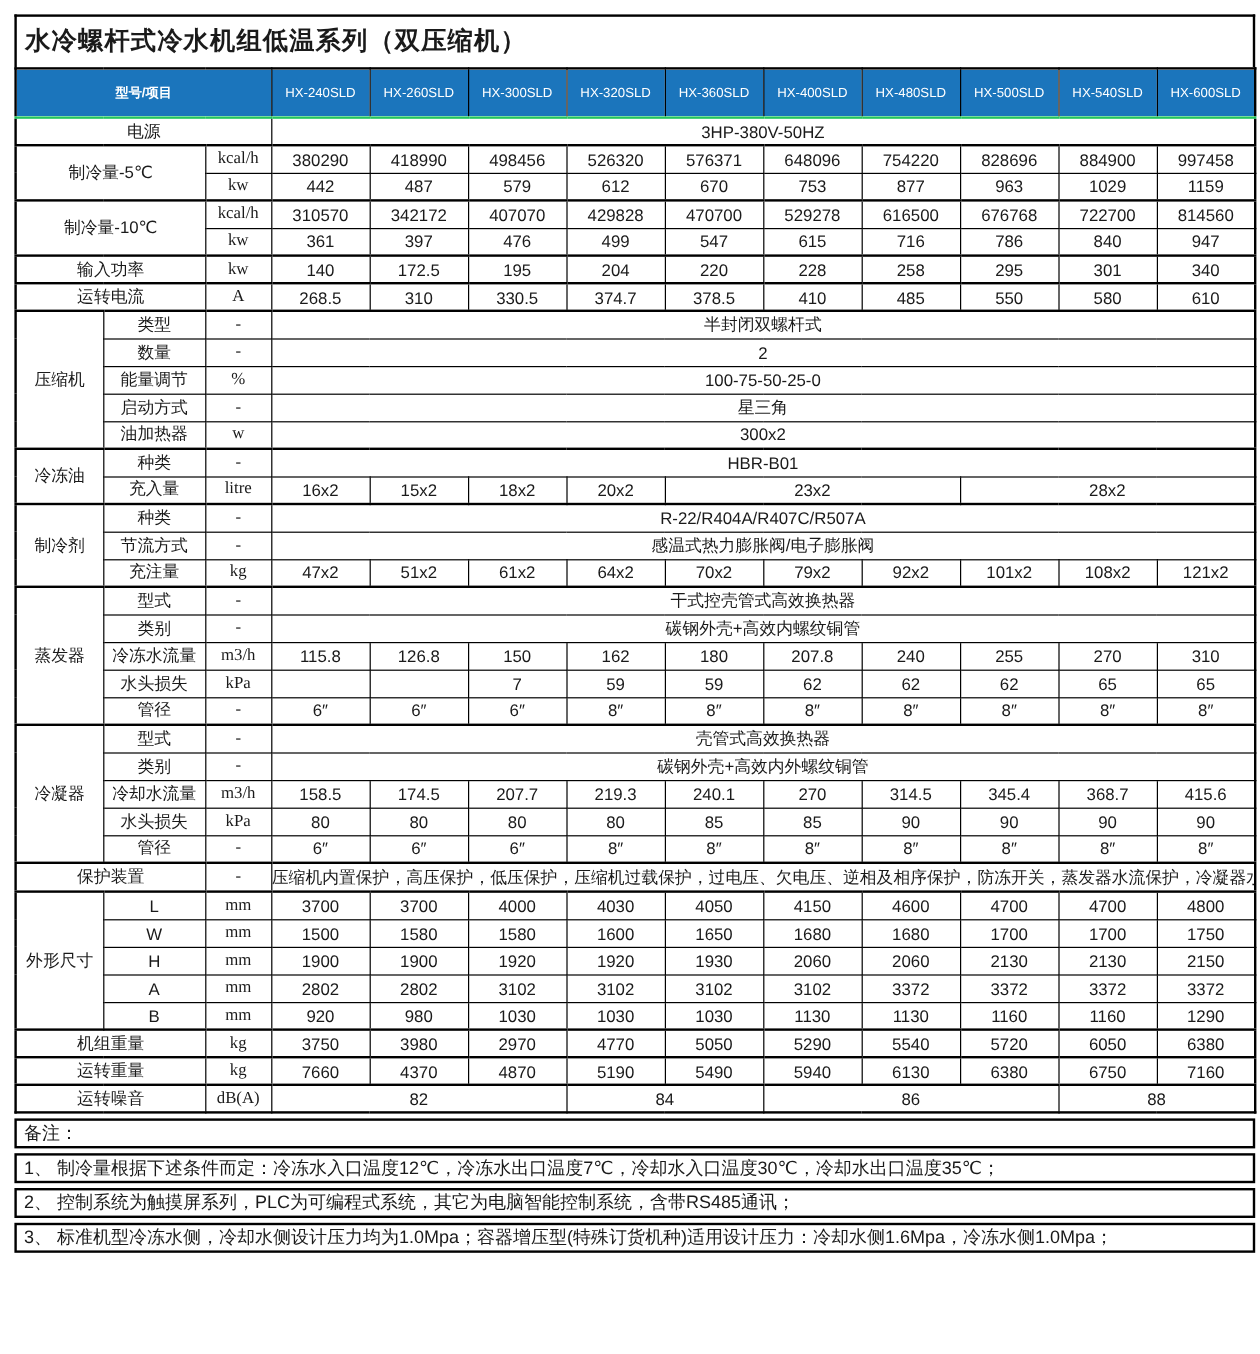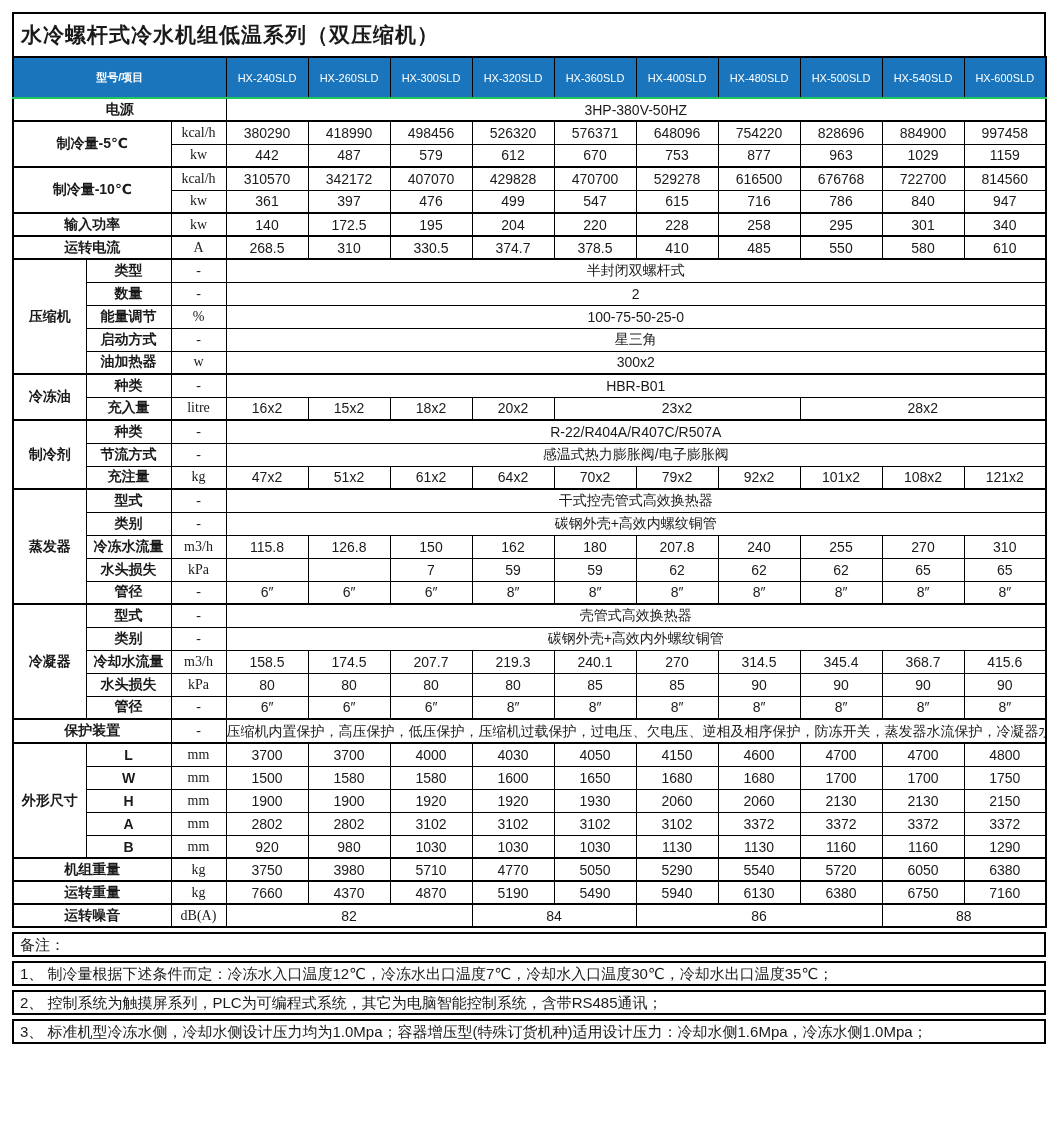--- a/index.html
+++ b/index.html
@@ -42,21 +42,21 @@
   }
   table.spec thead th {
     background:#1B75BC;
     color:#ffffff;
     height:41px;
     font-size:11px;
     font-weight:normal;
     border-bottom:2px solid #22c55e;
   }
   table.spec thead th.corner { font-weight:bold; }
-  td.lbl { font-weight:bold;margin-left:36px; }
+  td.lbl { font-weight:normal;margin-left:36px; }
   td.unit { font-weight:normal;font-family:Liberation Serif, serif; }
   tr.sec td, tr.sec th { border-top:2px solid #000; }
   td.dl, th.dl { border-left:2px solid #000; }
   td.prot {
     white-space:normal;
     text-align:left;
     padding:2px 5px;
     height:68px;
     font-size:13px;
     line-height:1.6;
@@ -443,21 +443,21 @@
           <td>1130</td>
           <td>1160</td>
           <td>1160</td>
           <td>1290</td>
         </tr>
         <tr class="sec">
           <td colspan="2" class="lbl">机组重量</td>
           <td class="unit">kg</td>
           <td class="dl">3750</td>
           <td>3980</td>
-          <td>5710</td>
+          <td>2970</td>
           <td>4770</td>
           <td>5050</td>
           <td>5290</td>
           <td>5540</td>
           <td>5720</td>
           <td>6050</td>
           <td>6380</td>
         </tr>
         <tr class="sec">
           <td colspan="2" class="lbl">运转重量</td>

